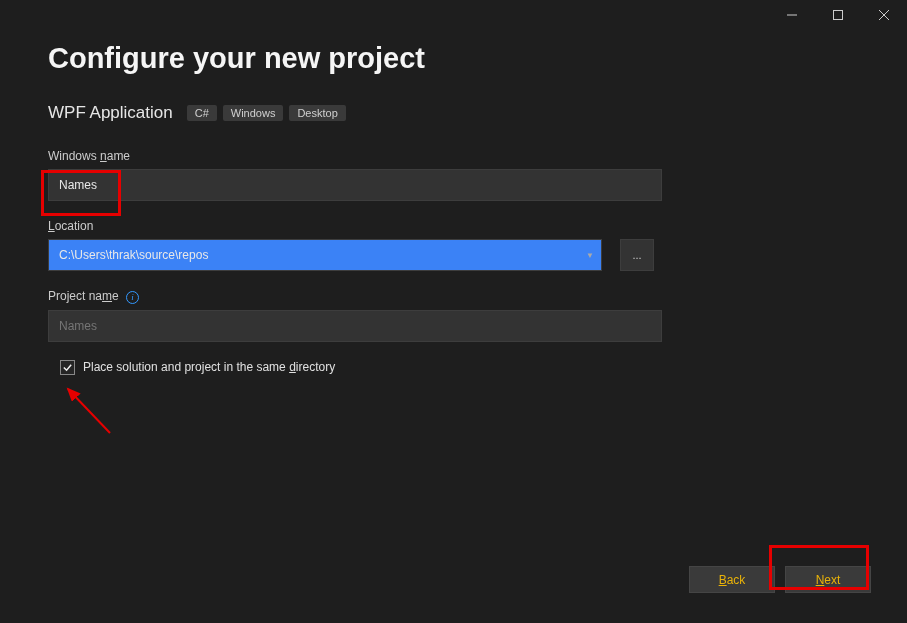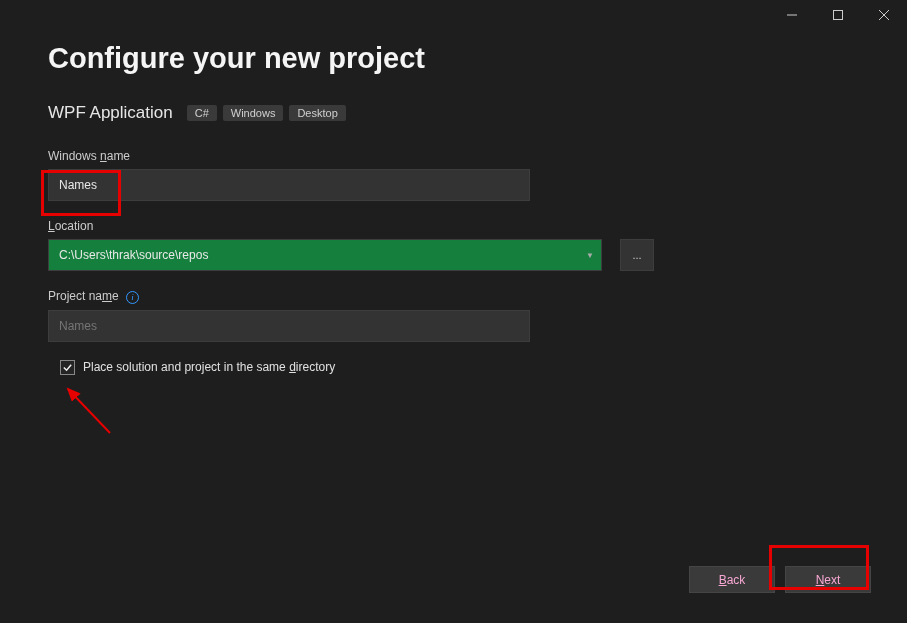--- a/index.html
+++ b/index.html
@@ -71,21 +71,21 @@
     .field-label {
       font-size: 12px;
       color: #cccccc;
       margin-bottom: 6px;
       display: block;
     }
     .underline {
       text-decoration: underline;
     }
     .text-input {
-      width: 482px;
+      width: 614px;
       height: 32px;
       background: #333333;
       border: 1px solid #3d3d3d;
       color: #e8e8e8;
       font-size: 12px;
       padding: 0 10px;
       outline: none;
     }
     .text-input.disabled {
       color: #6e6e6e;
@@ -95,21 +95,21 @@
       gap: 18px;
       align-items: center;
     }
     .combo-wrapper {
       position: relative;
       width: 554px;
     }
     .combo-input {
       width: 100%;
       height: 32px;
-      background: #15803d;
+      background: #3b82f6;
       border: 1px solid #3d3d3d;
       color: #e8e8e8;
       font-size: 12px;
       padding: 0 28px 0 10px;
       outline: none;
     }
     .combo-arrow {
       position: absolute;
       right: 8px;
       top: 50%;
@@ -173,21 +173,21 @@
       bottom: 30px;
       right: 36px;
       display: flex;
       gap: 10px;
     }
     .footer-btn {
       width: 86px;
       height: 27px;
       background: #3a3a3a;
       border: 1px solid #454545;
-      color: #f9a8d4;
+      color: #eab308;
       font-size: 12px;
       display: flex;
       align-items: center;
       justify-content: center;
       text-align: center;
     }
     
     .highlight {
       position: absolute;
       border: 3px solid #e60000;

